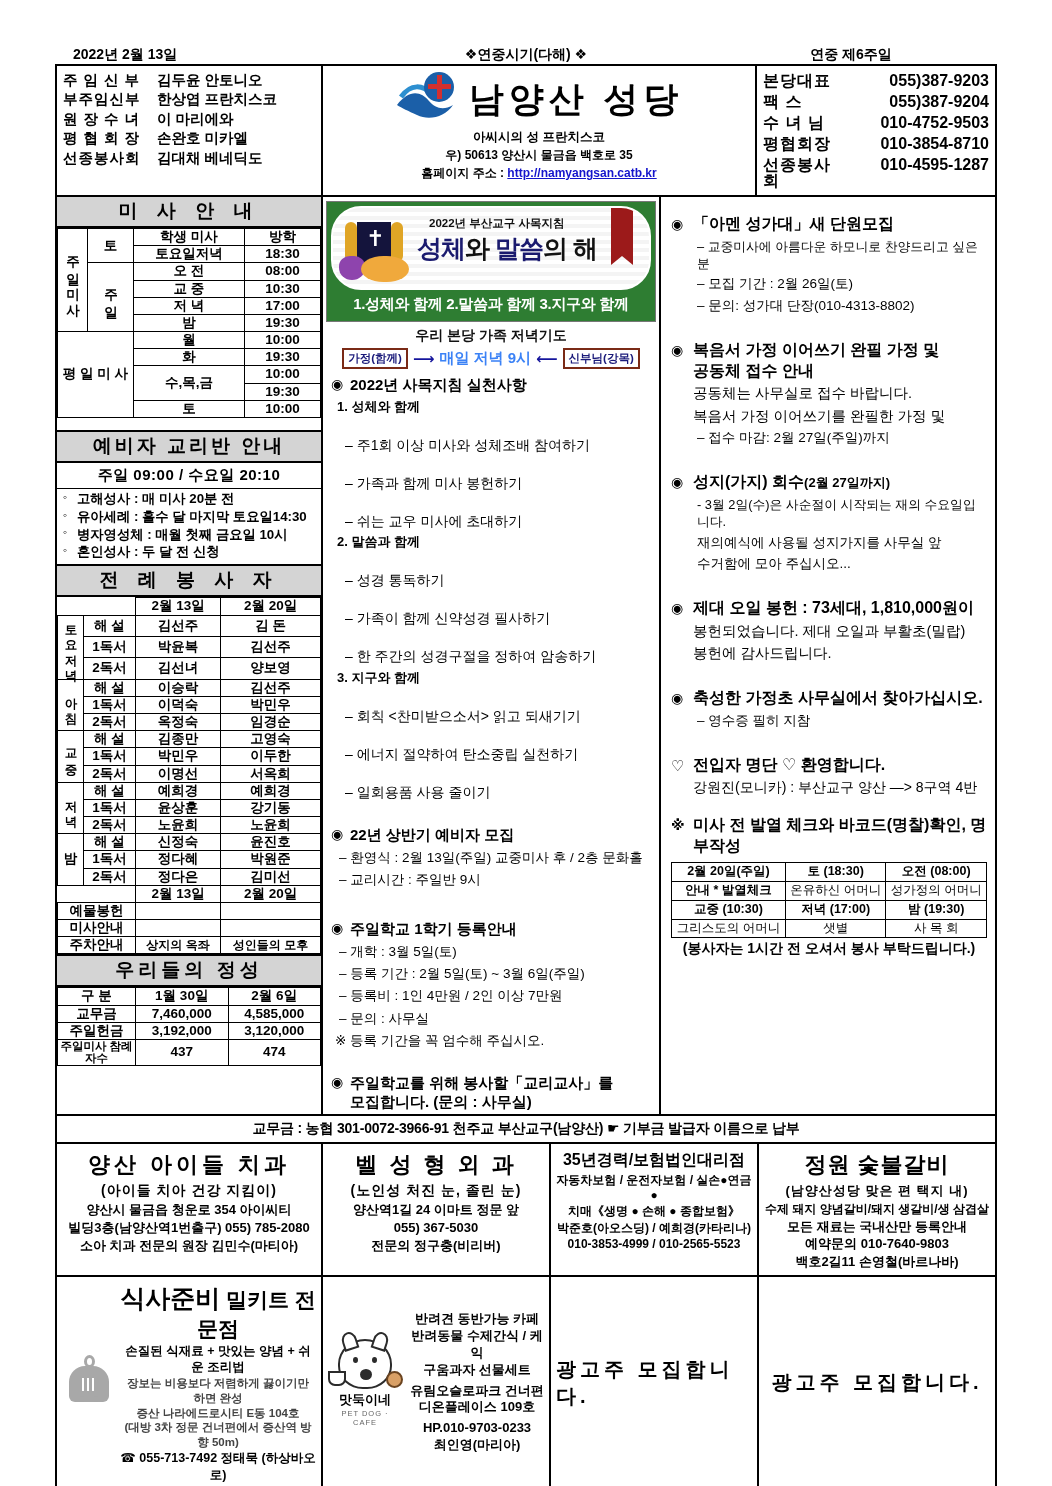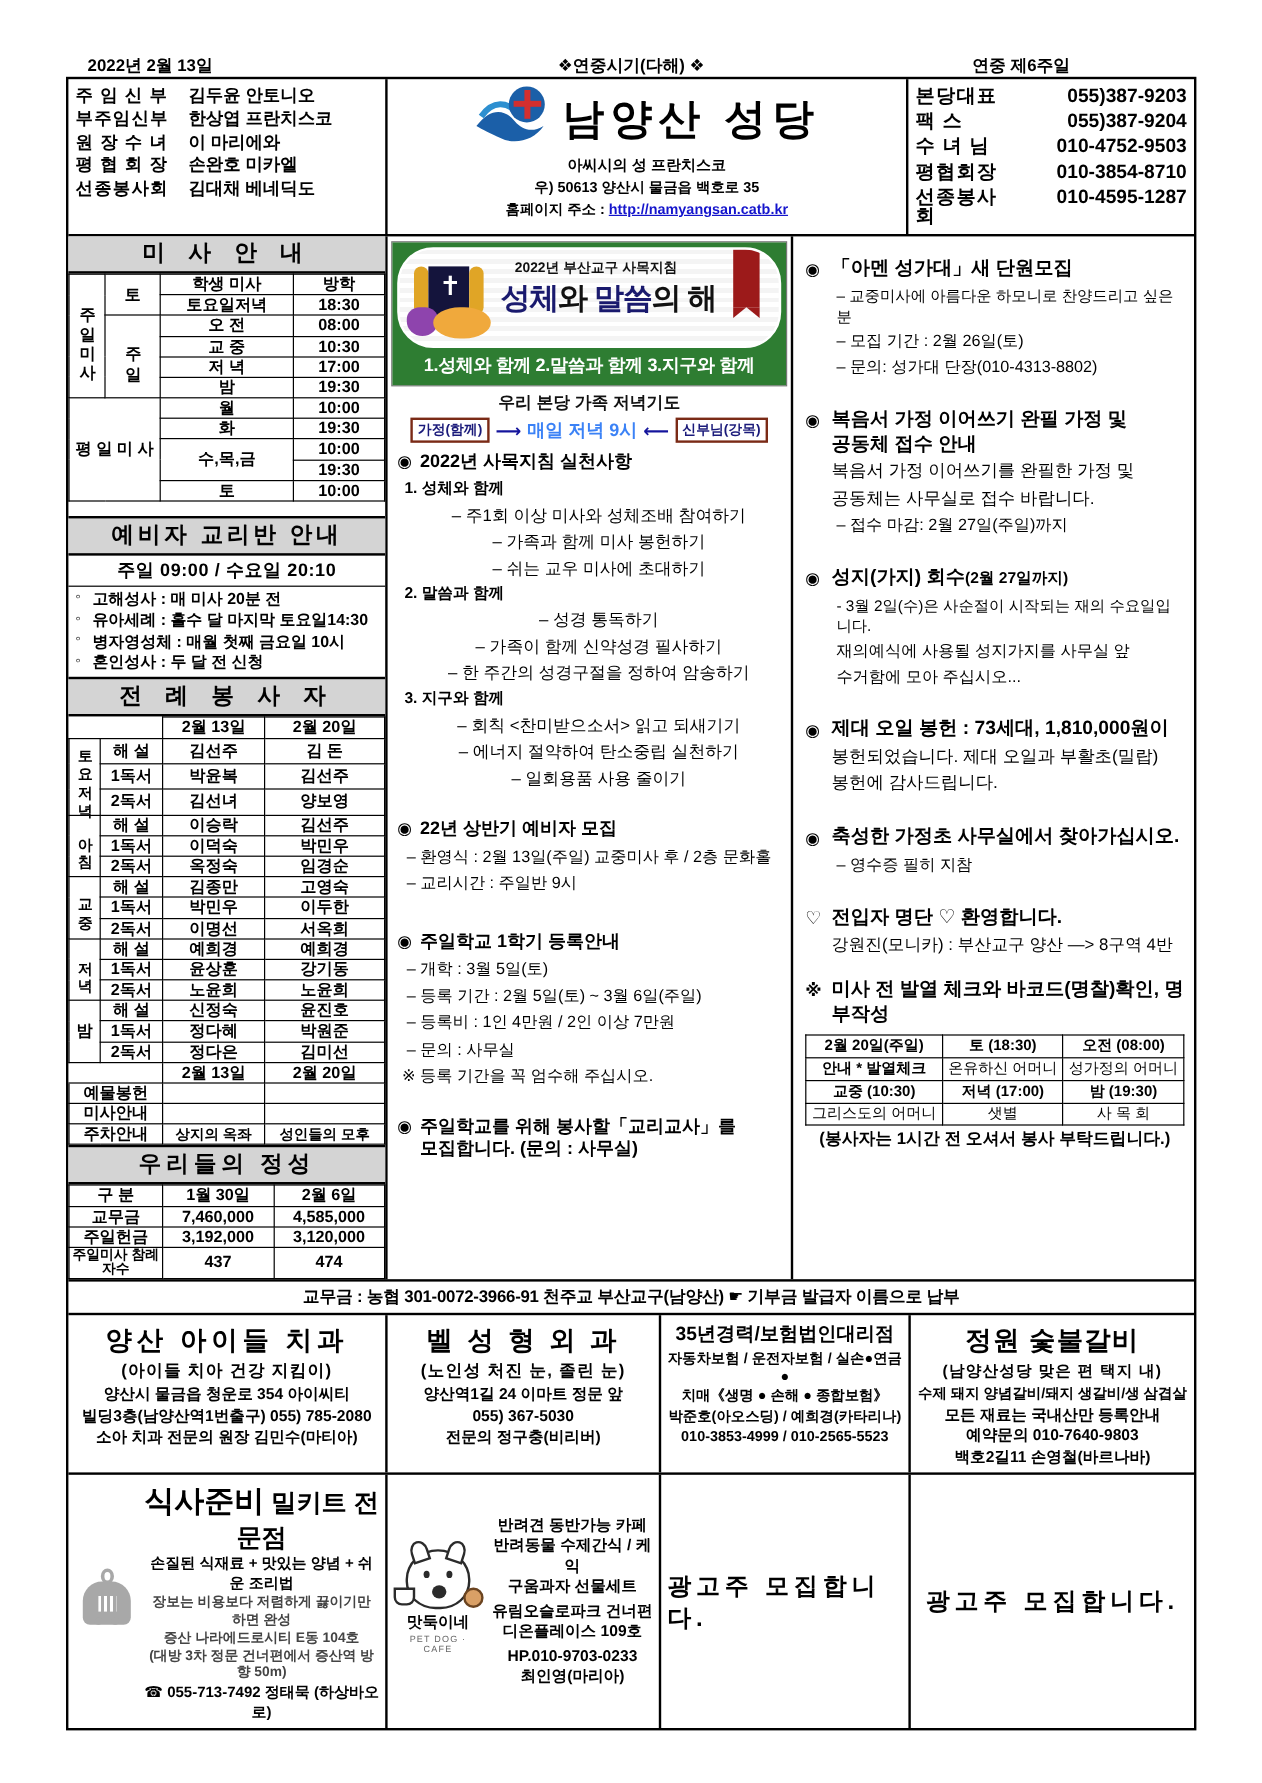--- a/index.html
+++ b/index.html
@@ -82,21 +82,21 @@
   .prayerbox .p1 { font-size:14px; font-weight:bold; color:#111; }
   .prayerbox .p2 { display:flex; align-items:center; justify-content:center; gap:5px; margin-top:3px; }
   .tagbox { border:2px solid #7a2a16; color:#1a1a7a; font-size:11.5px; font-weight:bold; padding:1px 4px; }
   .arrow { color:#14149c; font-size:15px; font-weight:bold; }
   .redtxt { color:#3b82f6; font-size:15px; font-weight:bold; }
 
   .sec { padding:3px 6px 2px 8px; }
   .sec h4 { margin:0; font-size:15px; font-weight:bold; position:relative; padding-left:19px; line-height:1.25; }
   .sec h4::before { content:"◉"; position:absolute; left:0; top:0; font-size:14px; }
   .sec .n { font-size:13px; font-weight:bold; padding-left:6px; margin-top:4px; line-height:1.3; }
-  .sec .d { font-size:14px; padding-left:14px; margin-top:4px; line-height:1.3; white-space:nowrap;text-align:center; }
+  .sec .d { font-size:14px; padding-left:14px; margin-top:20px; line-height:1.3; white-space:nowrap; }
   .sec .d2 { font-size:13.5px; padding-left:8px; margin-top:4px; line-height:1.35; }
   .sec .star { font-size:13.5px; margin-top:4px; padding-left:4px; line-height:1.3; }
   .gapS { height:12px; } .gapM { height:20px; } .gapL { height:26px; }
 
   
   .rsec { padding:3px 8px 2px 10px; }
   .rsec h4 { margin:0; font-size:16px; font-weight:bold; position:relative; padding-left:22px; line-height:1.3; }
   .rsec h4::before { content:"◉"; position:absolute; left:0; top:1px; font-size:14px; }
   .rsec h4 .sm { font-size:13px; }
   .rsec .sub { font-size:13.5px; padding-left:26px; margin-top:3px; line-height:1.35; }
@@ -535,22 +535,22 @@
           <div class="sub tight">– 교중미사에 아름다운 하모니로 찬양드리고 싶은 분</div>
           <div class="sub">–  모집 기간 :  2월  26일(토)</div>
           <div class="sub">–  문의: 성가대  단장(010-4313-8802)</div>
         </div>
 
         <div class="gapM"></div>
 
         <div class="rsec">
           <h4>복음서 가정 이어쓰기 완필 가정 및</h4>
           <div style="font-size:16px;font-weight:bold;padding-left:22px;line-height:1.3">공동체 접수 안내</div>
+          <div class="bodytxt">공동체는  사무실로  접수  바랍니다.</div>
           <div class="bodytxt">복음서  가정  이어쓰기를  완필한  가정  및</div>
-          <div class="bodytxt">공동체는  사무실로  접수  바랍니다.</div>
           <div class="sub">– 접수 마감: 2월  27일(주일)까지</div>
         </div>
 
         <div class="gapM"></div>
 
         <div class="rsec">
           <h4>
             <span>성지(가지) 회수</span><span class="sm">(2월  27일까지)</span>
           </h4>
           <div class="sub tight">- 3월 2일(수)은 사순절이 시작되는 재의 수요일입니다.</div>

